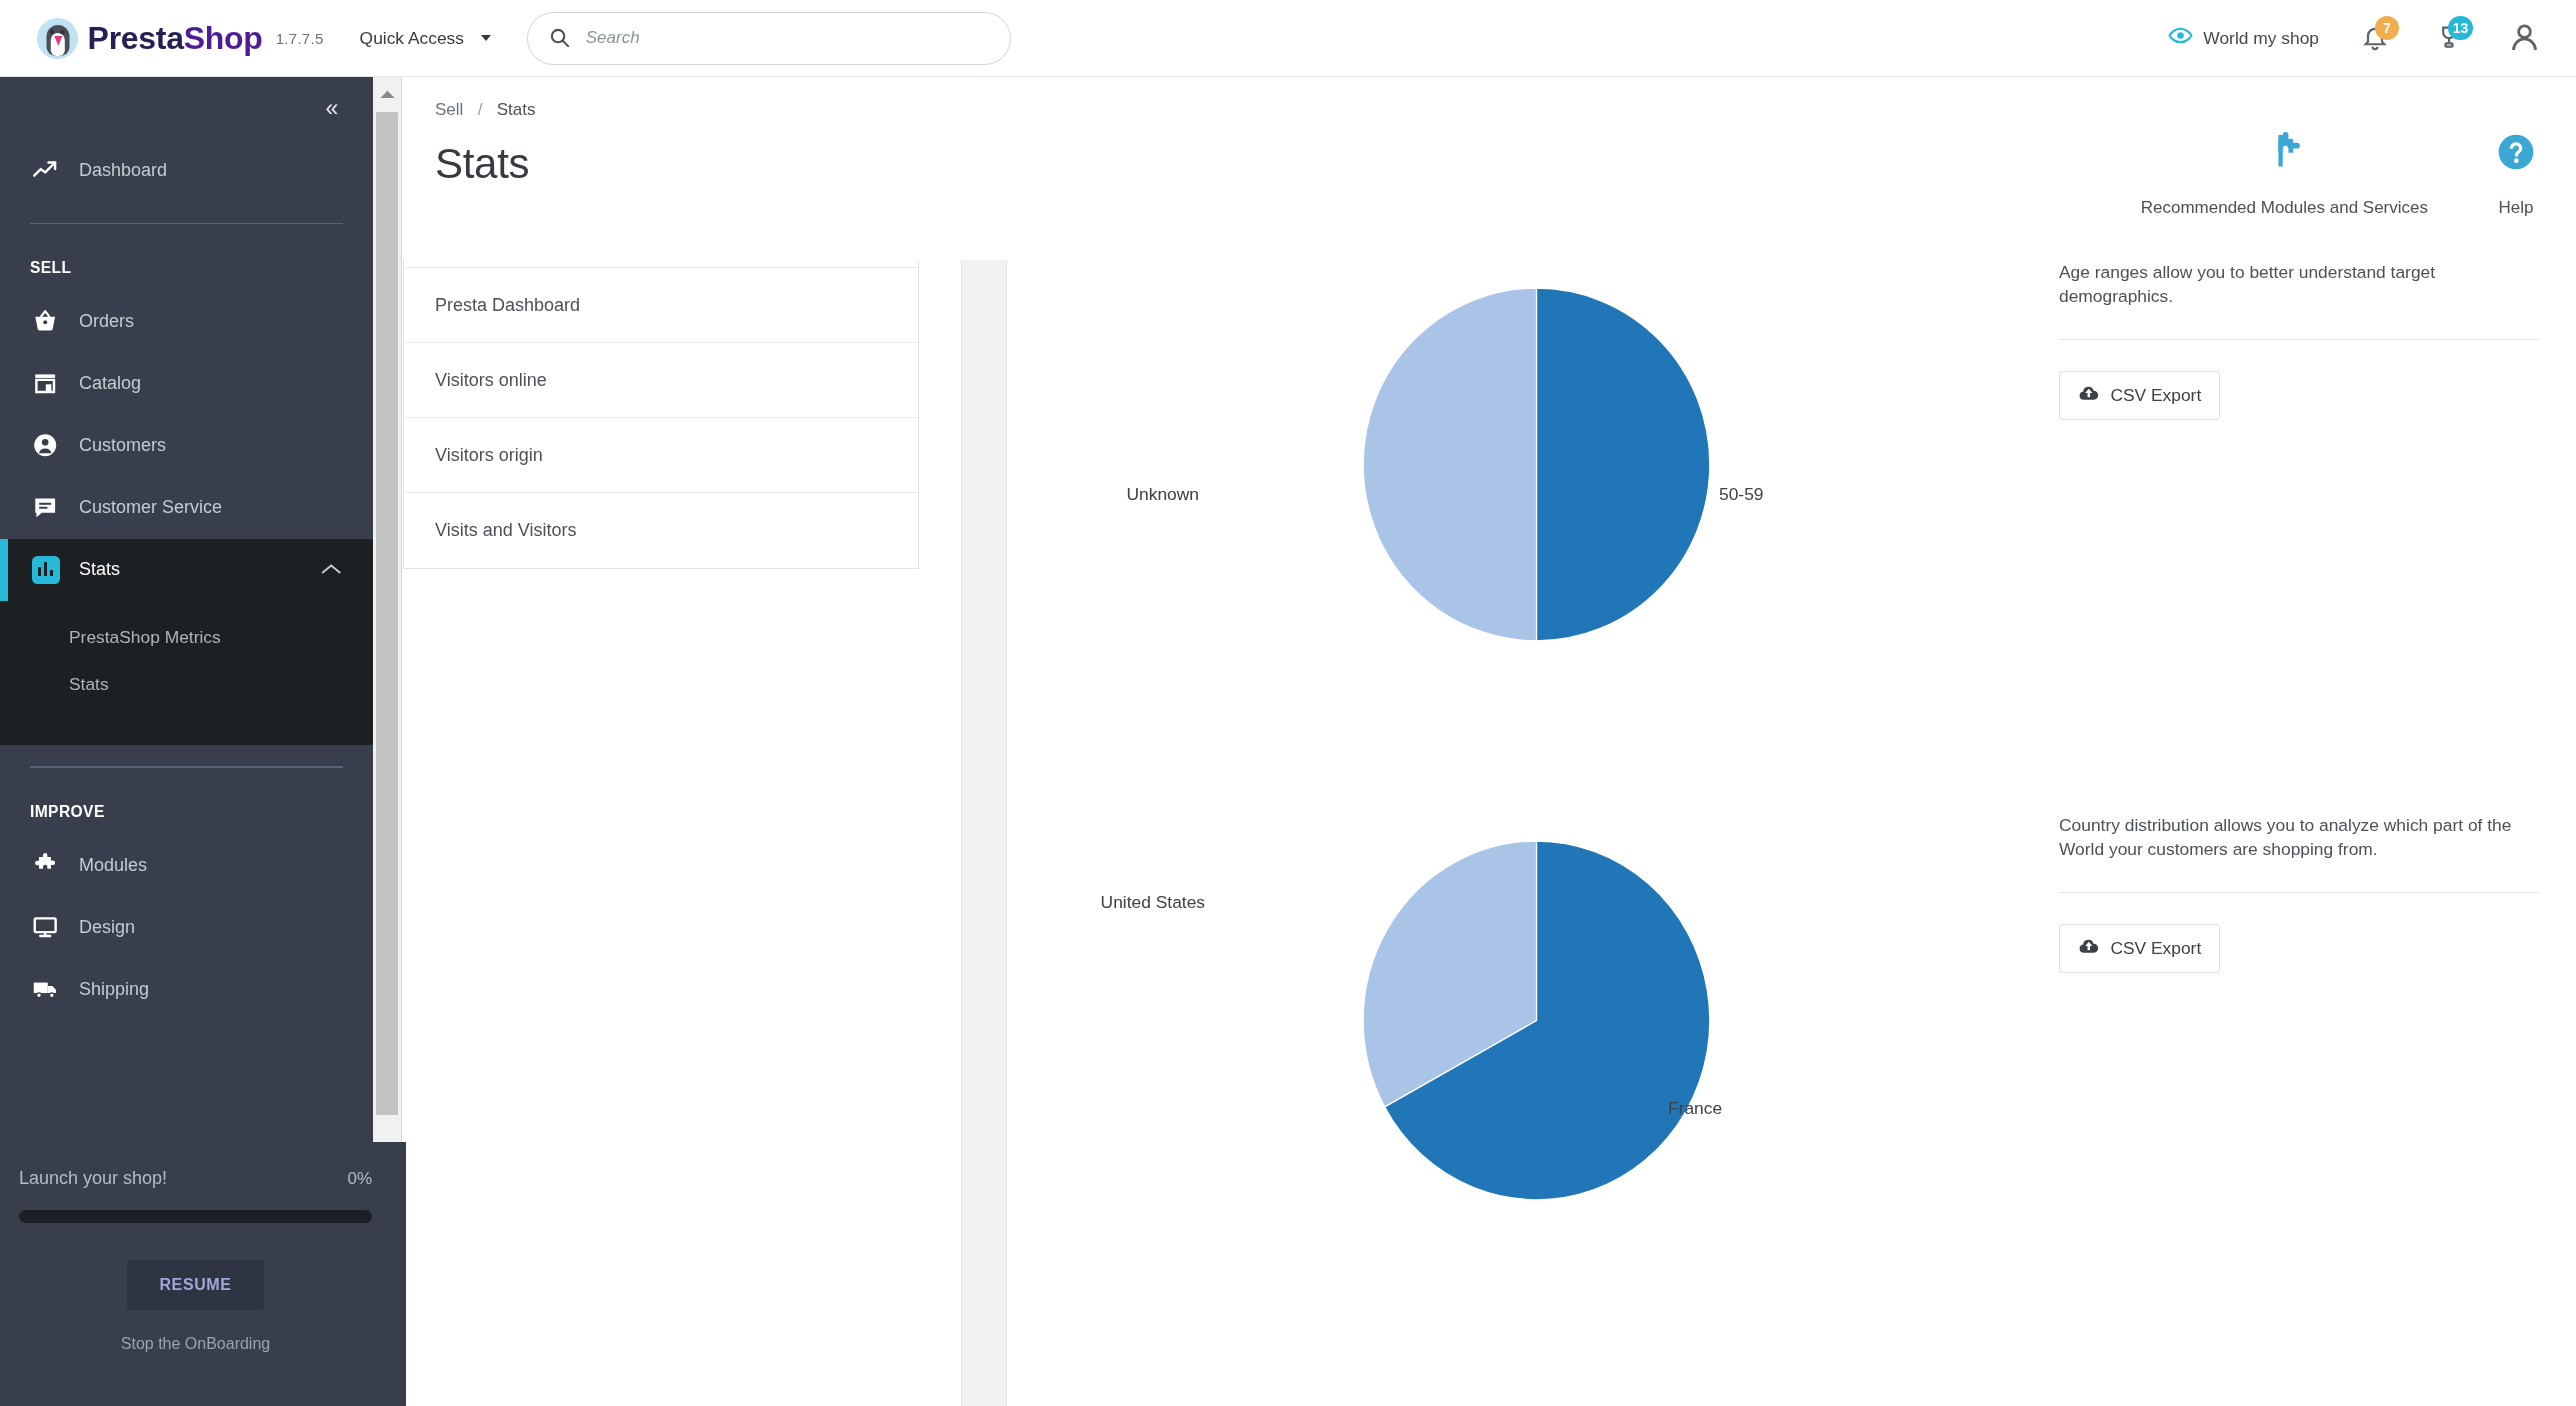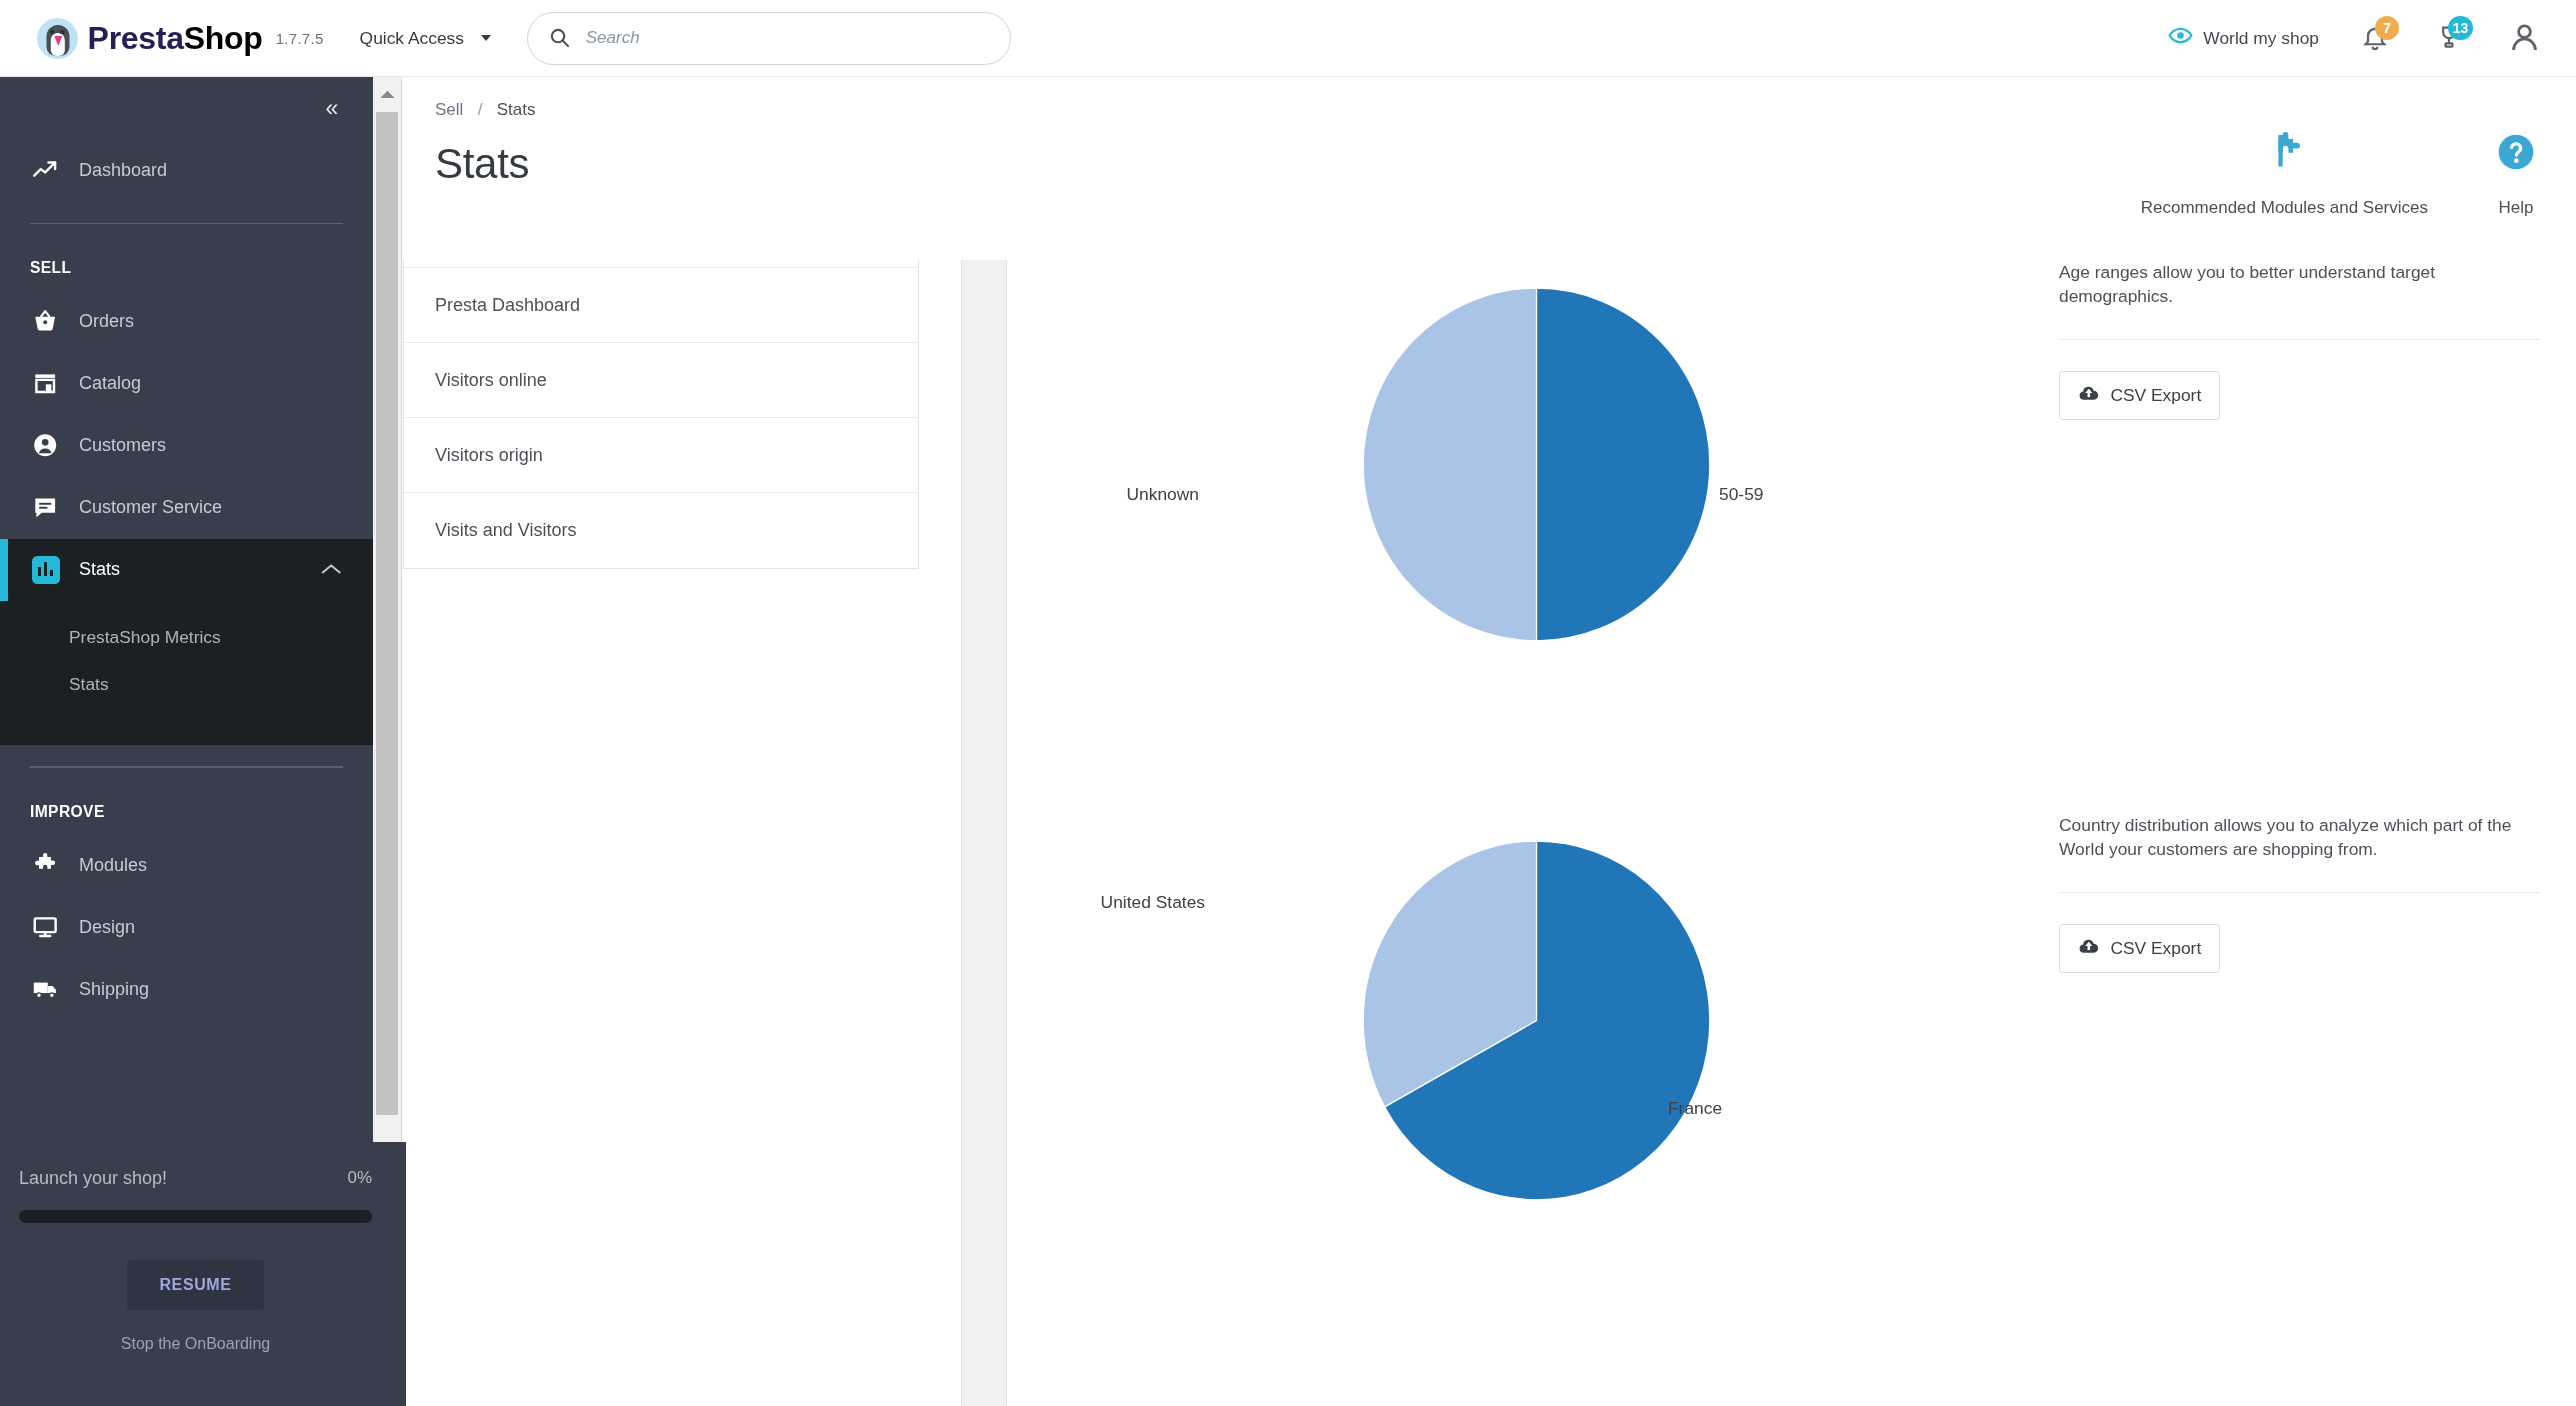--- a/index.html
+++ b/index.html
@@ -48,21 +48,21 @@
     border-top: 10.8px solid #e8368f;
   }
   .logo-penguin .eye {
     position: absolute; top: 12px; width: 4.2px; height: 4.2px;
     background: #2c3038; border-radius: 50%;
   }
   .logo-penguin .eye.l { left: 13.2px; }
   .logo-penguin .eye.r { left: 23.4px; }
   .logo-text { font-size: 32px; font-weight: 700; letter-spacing: -0.3px; margin-left: 9.6px; }
   .logo-text .presta { color: #251f55; }
-  .logo-text .shop { color: #000000; margin-top: 36px; }
+  .logo-text .shop { color: #4c1d95; margin-top: 36px; }
   .version { font-size: 15px; color: #6b7177; margin-left: 13.2px; letter-spacing: 0.3px; }
 
   .quick-access {
     display: flex; align-items: center; gap: 17px;
     margin-left: 36px; font-size: 17.4px; color: #363a41;
     cursor: pointer; white-space: nowrap;
   }
   .caret-down {
     width: 0; height: 0;
     border-left: 5.4px solid transparent;
@@ -158,21 +158,21 @@
   }
 
   
   .onboarding {
     position: absolute; bottom: 0; left: 0;
     width: 406px; height: 264px;
     background: #383e4c;
     z-index: 25;
     padding: 26.4px 34px 0 19px;
   }
-  .ob-top { display: flex; align-items: flex-start; justify-content: space-between; }
+  .ob-top { display: flex; align-items: flex-end; justify-content: space-between; }
   .ob-title { color: #b6bcc4; font-size: 18px; }
   .ob-pct { color: #b6bcc4; font-size: 17px; }
   .ob-bar {
     margin-top: 20.4px; height: 13.2px; border-radius: 6.6px; background: #1c1f25;
   }
   .ob-resume {
     display: block; margin: 37px auto 0 auto;
     width: 137px; height: 50px;
     background: #2f3442; color: #9fa8d8;
     border: none; border-radius: 3px;

